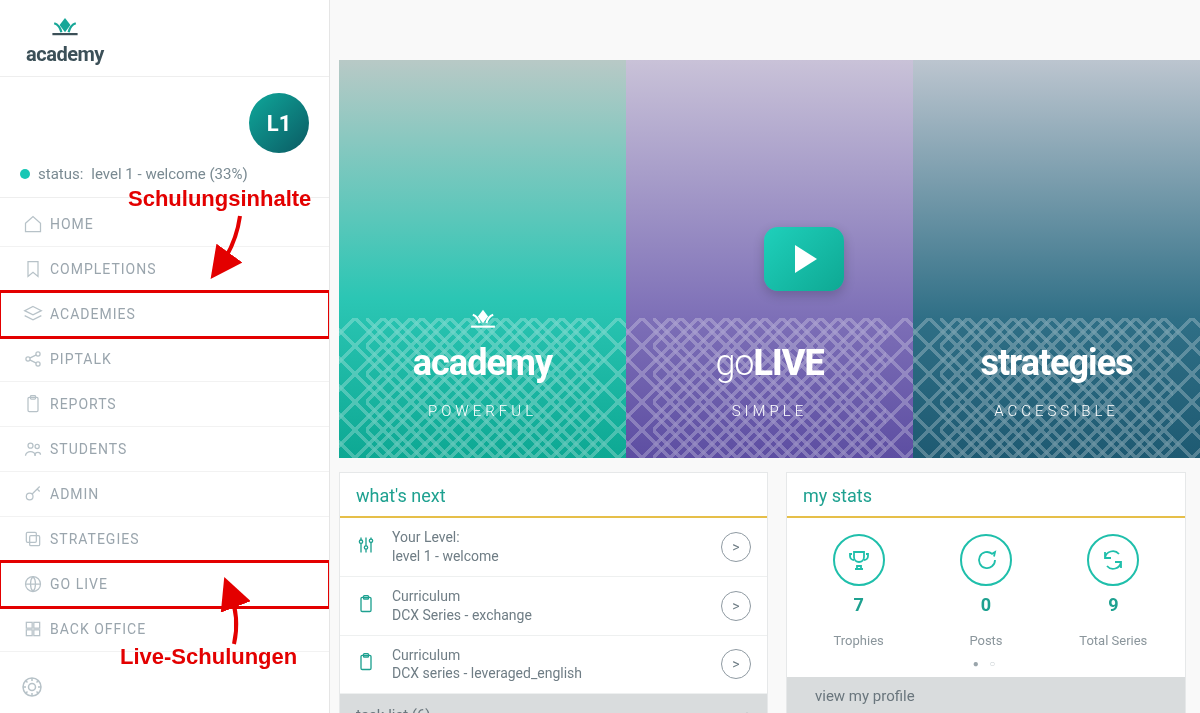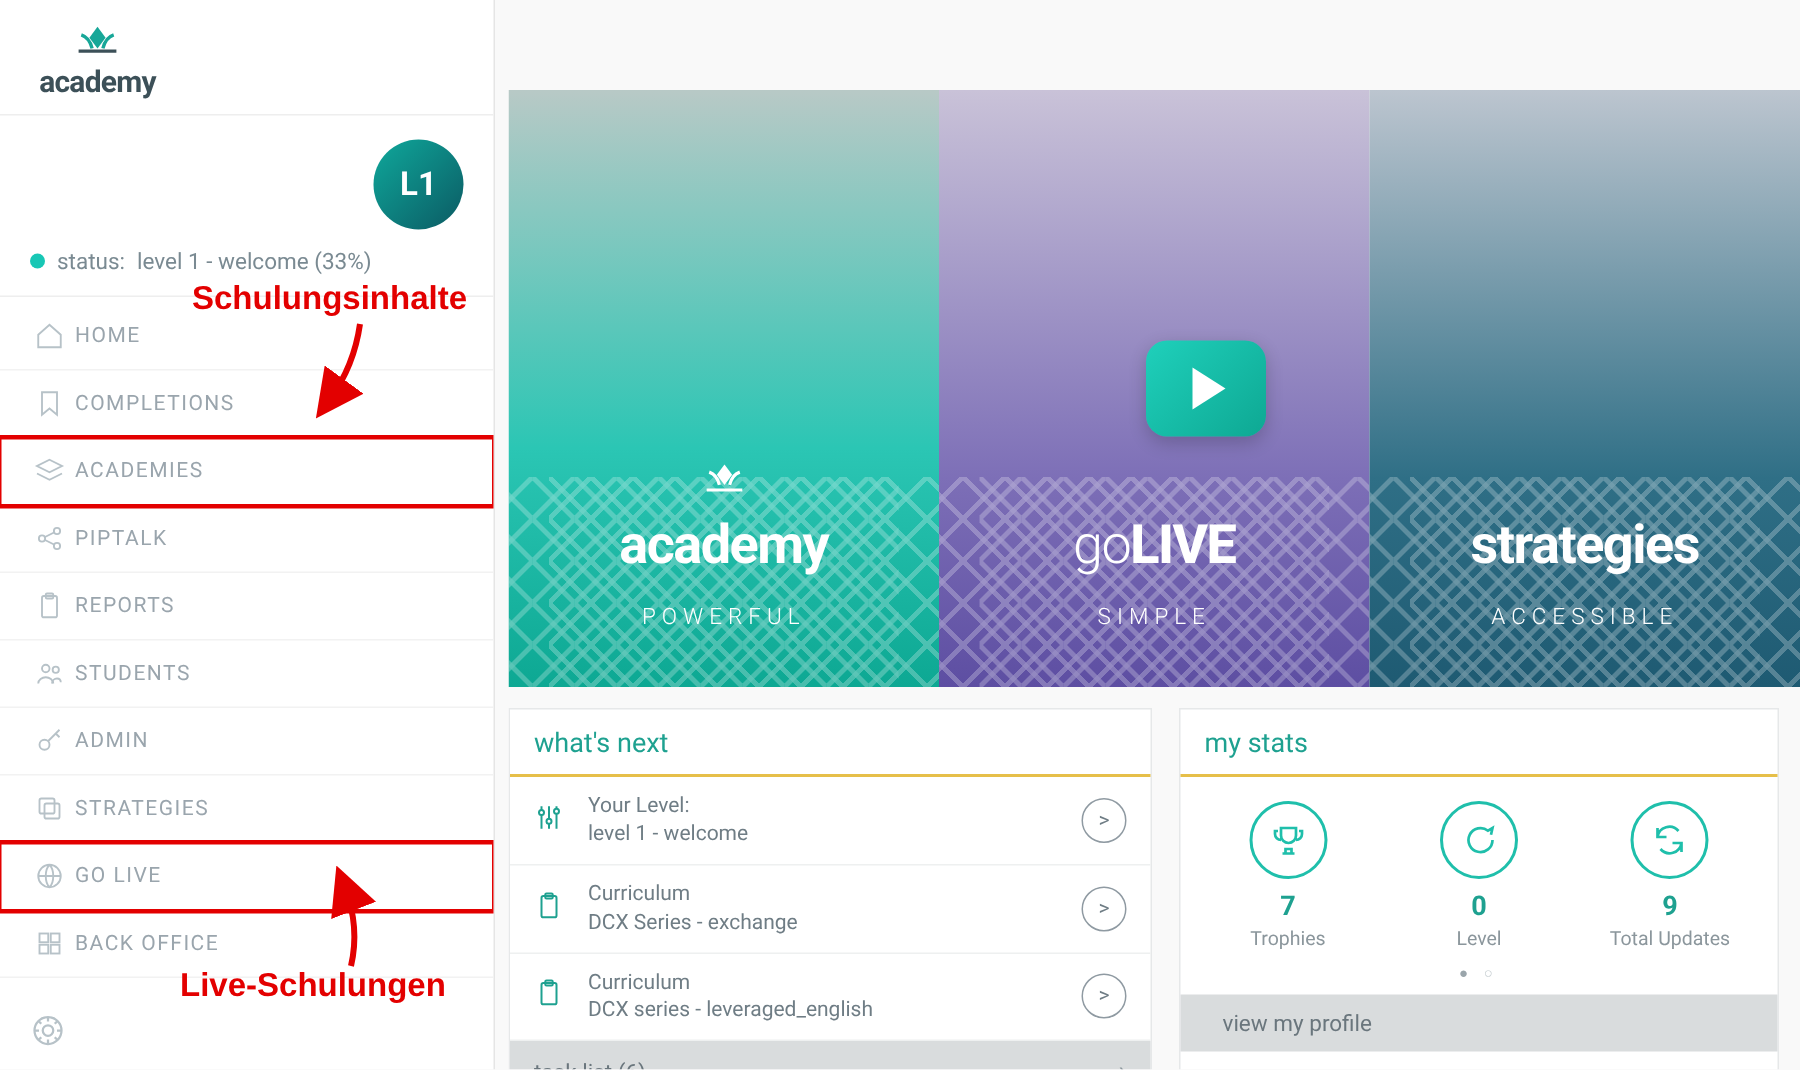--- a/index.html
+++ b/index.html
@@ -53,21 +53,21 @@
   .wn-text .t1 { display:block; }
   .wn-text .t2 { display:block; padding-left:0; }
   .go-btn { width:30px; height:30px; border-radius:50%; border:1.5px solid #8f9aa2; display:flex; align-items:center; justify-content:center; color:#6f7d85; font-size:14px; cursor:pointer; }
   .task-row { background:#d9dcdd; padding:10px 16px; font-size:15px; color:#6a767d; display:flex; justify-content:space-between; align-items:center; }
   .task-row .go { font-size:18px; color:#8b969c; }
   .stats-body { display:flex; justify-content:space-around; padding:16px 8px 10px; }
   .stat { text-align:center; width:110px; }
   .stat-ring { width:52px; height:52px; border:2px solid #1fbfab; border-radius:50%; margin:0 auto 8px; display:flex; align-items:center; justify-content:center; color:#1fbfab; }
   .stat-ring svg { width:24px; height:24px; stroke:#1fbfab; fill:none; stroke-width:1.8; }
   .stat-num { color:#1ea190; font-weight:700; font-size:18px; }
-  .stat-lab { color:#8b969c; font-size:13px; margin-top:4px; }
+  .stat-lab { color:#8b969c; font-size:13px; margin-top:18px; }
   .dots { text-align:center; padding-bottom:8px; color:#c9d0d3; font-size:10px; letter-spacing:4px; }
   .dots .active { color:#9aa5ab; }
   .view-profile { background:#d9dcdd; padding:10px 28px; font-size:15px; color:#6a767d; text-align:left; }
 
   
   .cubes { position:absolute; bottom:0; left:0; right:0; height:140px; pointer-events:none; opacity:.35; }
   .cubes::before, .cubes::after { content:""; position:absolute; width:300px; height:140px;
     background:
       linear-gradient(45deg, transparent 46%, rgba(255,255,255,.7) 46% 54%, transparent 54%),
       linear-gradient(-45deg, transparent 46%, rgba(255,255,255,.7) 46% 54%, transparent 54%);
@@ -325,30 +325,30 @@
           <div class="stat-num">7</div>
           <div class="stat-lab">Trophies</div>
         </div>
         <div class="stat">
           <div class="stat-ring">
               <svg viewBox="0 0 24 24">
                 <path d="M21 12a8 8 0 1 1-3-6.2L21 4l-1 4.5"></path>
               </svg>
             </div>
           <div class="stat-num">0</div>
-          <div class="stat-lab">Level</div>
+          <div class="stat-lab">Posts</div>
         </div>
         <div class="stat">
           <div class="stat-ring">
               <svg viewBox="0 0 24 24">
                 <path d="M4 10a8 8 0 0 1 14-4M20 14a8 8 0 0 1-14 4M4 4v6h6M20 20v-6h-6"></path>
               </svg>
             </div>
           <div class="stat-num">9</div>
-          <div class="stat-lab">Total Updates</div>
+          <div class="stat-lab">Total Series</div>
         </div>
       </div>
       <div class="dots"><span class="active">●</span> ○</div>
       <div class="view-profile">
         <span>view my profile</span>
       </div>
     </section>
   </div>
 </main>
 

